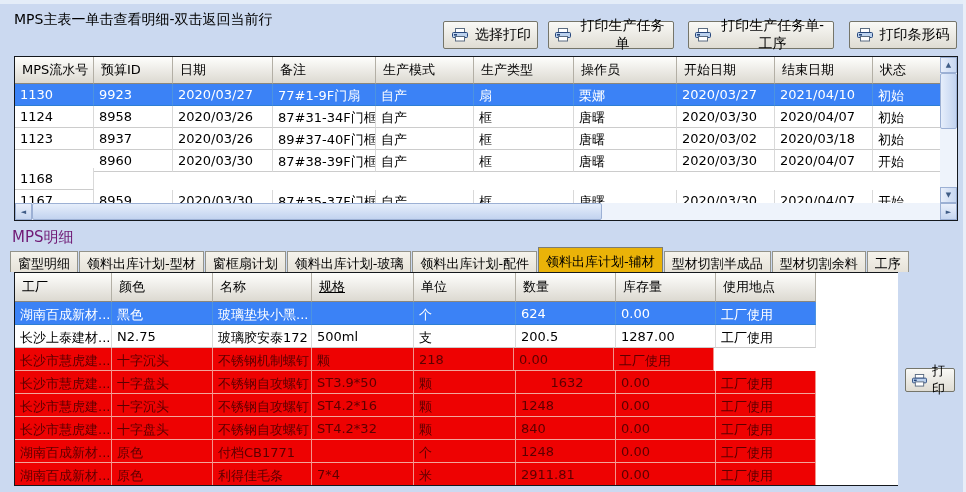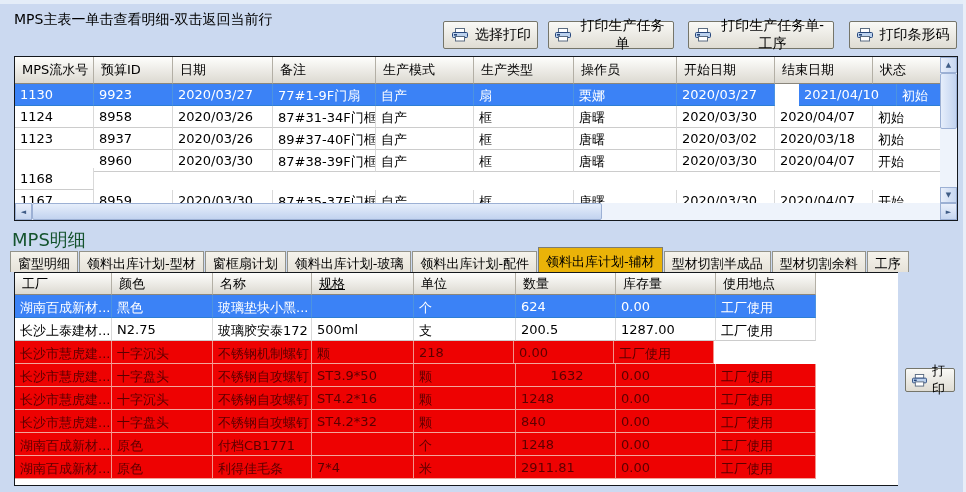--- a/index.html
+++ b/index.html
@@ -20,36 +20,36 @@
          font-size:13px;line-height:14px;padding:1px 3px 1px 7px;overflow:hidden;color:#000;}
   .grow{display:flex;}
   .gcell{box-sizing:border-box;flex:0 0 auto;font-size:13px;padding:3px 2px 0 5px;
          border-right:1px solid #d9d9d9;border-bottom:1px solid #ccc;
          overflow:hidden;white-space:nowrap;background:#fff;color:#000;}
   .grow.sel .gcell{background:#3b82f6;color:#fff;border-right-color:#4c93e0;border-bottom-color:#2e7fd4;}
   .grow.alert .gcell{background:#ee0202;color:#5c0000;border-right-color:#f2938a;border-bottom-color:#f2a49b;}
   .main-grid .grow .gcell{height:22px;}
   .main-grid .hcell{height:27px;}
   .detail-grid .grow .gcell{height:23px;padding-top:4px;}
-  .detail-grid .hcell{height:22px;}
+  .detail-grid .hcell{height:29px;}
   
   .vscroll{position:absolute;top:0;right:0;width:17px;bottom:17px;background:#eef3fb;}
   .hscroll{position:absolute;left:0;right:0;bottom:0;height:17px;background:#eef3fb;display:flex;}
   .sb-btn{box-sizing:border-box;background:linear-gradient(180deg,#e9effb,#c6d6f0);
           border:1px solid #9cb0d4;color:#3f5c86;font-size:7px;display:flex;
           align-items:center;justify-content:center;flex:0 0 auto;}
   .vscroll .sb-btn{width:17px;height:16px;background:linear-gradient(90deg,#e9effb,#c6d6f0);}
   .hscroll .sb-btn{width:17px;height:17px;}
   .sb-thumb{box-sizing:border-box;background:linear-gradient(90deg,#e6eefb,#c2d3ef);
             border:1px solid #9cb0d4;border-radius:2px;}
   .vscroll .sb-thumb{position:absolute;left:0;top:16px;width:17px;height:56px;background:linear-gradient(90deg,#e6eefb,#c2d3ef);}
   .hscroll .sb-thumb{height:17px;background:linear-gradient(180deg,#e6eefb,#c2d3ef);}
   .vscroll .down{position:absolute;bottom:0;left:0;}
   
-  .detail-label{position:absolute;left:12px;top:228px;font-size:18px;color:#14532d;}
+  .detail-label{position:absolute;left:12px;top:228px;font-size:15px;color:#701a75;}
   .tabbar{position:absolute;left:10px;top:246px;height:26px;display:flex;align-items:flex-end;}
   .tab{box-sizing:border-box;padding:3px 7px 4px;background:linear-gradient(180deg,#f5f3ec,#e6e2d8);
        border:1px solid #93938a;border-bottom:none;font-size:13px;color:#000;margin-right:1px;
        height:21px;white-space:nowrap;cursor:default;}
   .tab.active{background:#eab308;height:25px;padding-top:5px;border-color:#7d7d74;position:relative;z-index:2;}
   .side-panel{position:absolute;left:898px;top:272px;width:64px;height:214px;background:#cbd9f0;}
   .right-edge{position:absolute;right:0;top:0;width:3px;height:492px;background:#e8eef8;}
 </style>
 </head>
 <body>
@@ -112,21 +112,21 @@
     <div>
         <div class="grow sel">
           <div class="gcell" style="width: 79px;">1130</div>
           <div class="gcell" style="width: 79px;">9923</div>
           <div class="gcell" style="width: 100px;">2020/03/27</div>
           <div class="gcell" style="width: 103px;">77#1-9F门扇</div>
           <div class="gcell" style="width: 98px;">自产</div>
           <div class="gcell" style="width: 100px;">扇</div>
           <div class="gcell" style="width: 103px;">栗娜</div>
           <div class="gcell" style="width: 98px;">2020/03/27</div>
-          <div class="gcell" style="width: 98px; margin-left: 24px;">2021/04/10</div>
+          <div class="gcell" style="width: 98px;">2021/04/10</div>
           <div class="gcell" style="width: 68px;">初始</div>
         </div>
         <div class="grow">
           <div class="gcell" style="width: 79px;">1124</div>
           <div class="gcell" style="width: 79px;">8958</div>
           <div class="gcell" style="width: 100px;">2020/03/26</div>
           <div class="gcell" style="width: 103px;">87#31-34F门框</div>
           <div class="gcell" style="width: 98px;">自产</div>
           <div class="gcell" style="width: 100px;">框</div>
           <div class="gcell" style="width: 103px;">唐曙</div>

